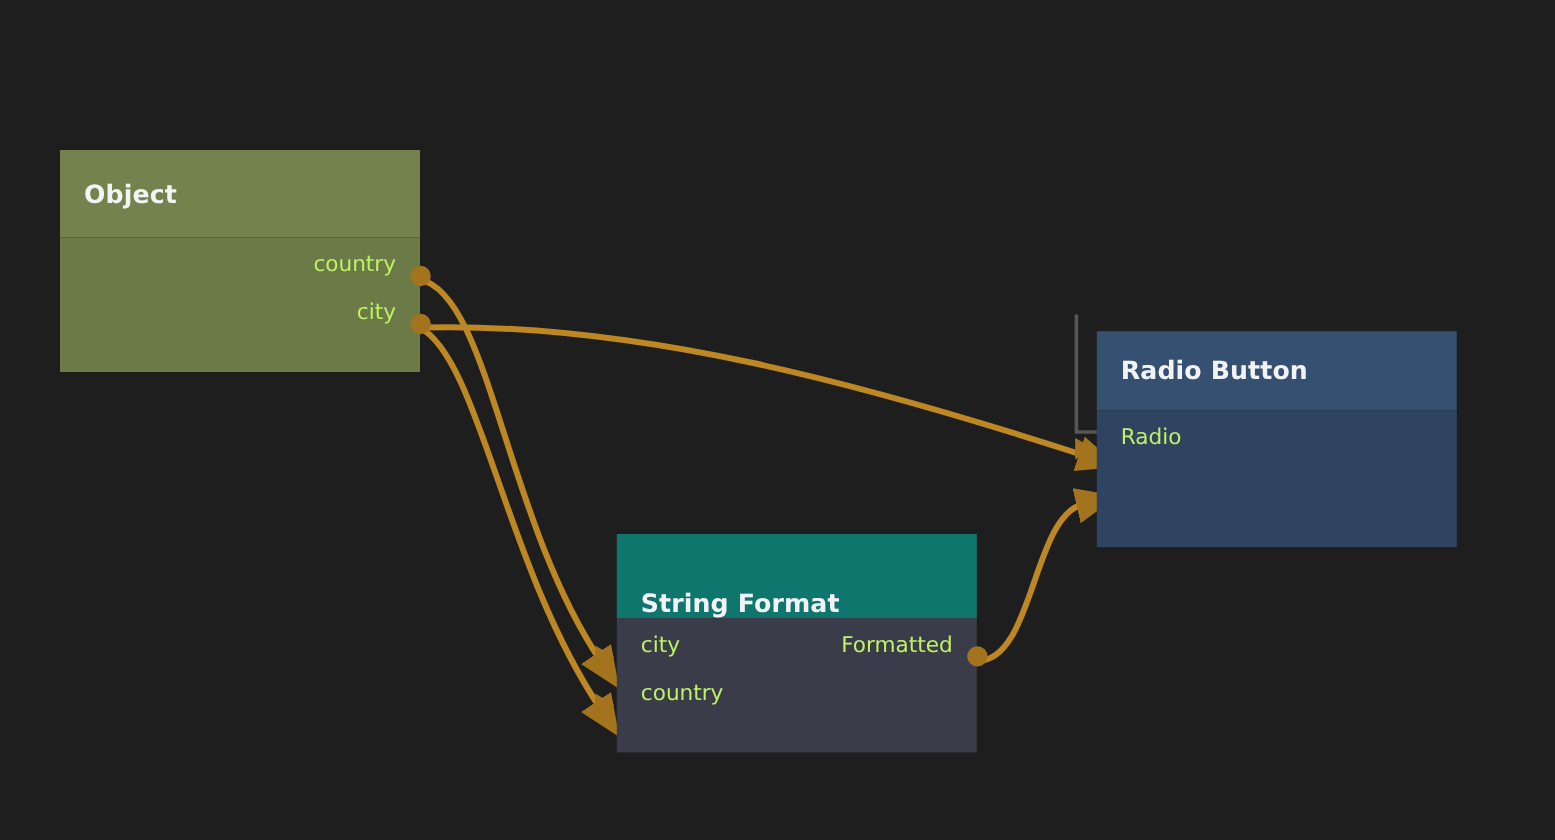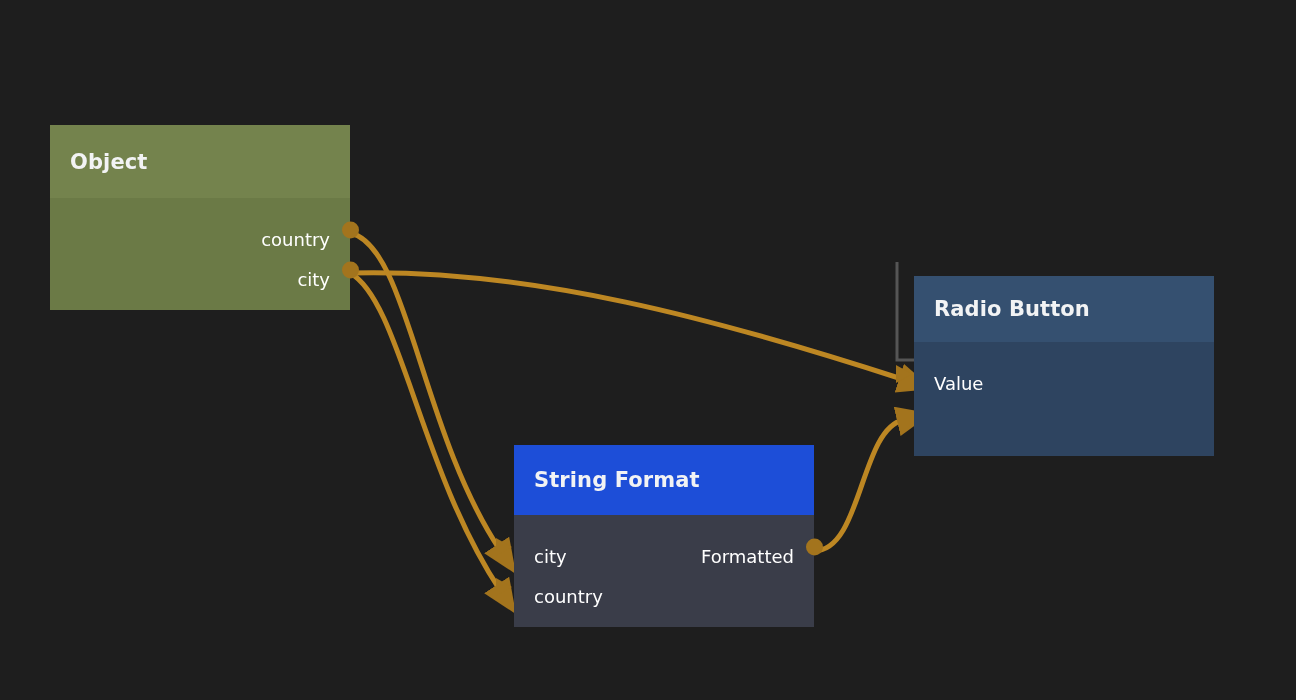--- a/index.html
+++ b/index.html
@@ -49,22 +49,22 @@
   }
   .node-body {
     box-sizing: border-box;
     padding-top: 12px;
     position: relative;
   }
   .port-row {
     position: relative;
     height: 40px;
     display: flex;
-    align-items: flex-end;
-    color: #ffffff;
+    align-items: flex-start;
+    color: #bef264;
     font-size: 18px;
     white-space: nowrap;
     box-sizing: border-box;
   }
   .port-row.out {
     justify-content: flex-end;
     padding-right: 20px;
   }
   .port-row.in {
     justify-content: flex-start;
@@ -101,21 +101,21 @@
   #node-group { left: 874px; top: 184px; width: 300px; }
   #node-group .node-header { height: 68px; background: #355070; }
 
   
   #node-radio { left: 914px; top: 276px; width: 300px; }
   #node-radio .node-header { height: 66px; background: #355070; }
   #node-radio .node-body { height: 114px; background: #2e4460; }
 
   
   #node-strfmt { left: 514px; top: 445px; width: 300px; }
-  #node-strfmt .node-header { height: 70px; background: #1d4ed8; }
+  #node-strfmt .node-header { height: 70px; background: #0f766e; align-items: flex-end; }
   #node-strfmt .node-body { height: 112px; background: #3a3d49; }
   #node-strfmt .port-row { justify-content: space-between; padding-left: 20px; padding-right: 20px; }
   #node-strfmt .port-row .spacer { flex: 1; }
 </style>
 </head>
 <body>
 
 <div id="canvas">
 
   <svg id="edges" viewBox="0 0 1296 700" xmlns="http://www.w3.org/2000/svg">
@@ -155,21 +155,21 @@
   </div>
 
 
   <div class="node" id="node-radio">
     <div class="node-header">
       <span>Radio Button</span>
     </div>
     <div class="node-body">
       <div class="port-row in">
         <span class="socket-arrow"></span>
-        <span>Value</span>
+        <span>Radio</span>
       </div>
     </div>
   </div>
 
   <div class="node" id="node-strfmt">
     <div class="node-header">
       <span>String Format</span>
     </div>
     <div class="node-body">
       <div class="port-row">

